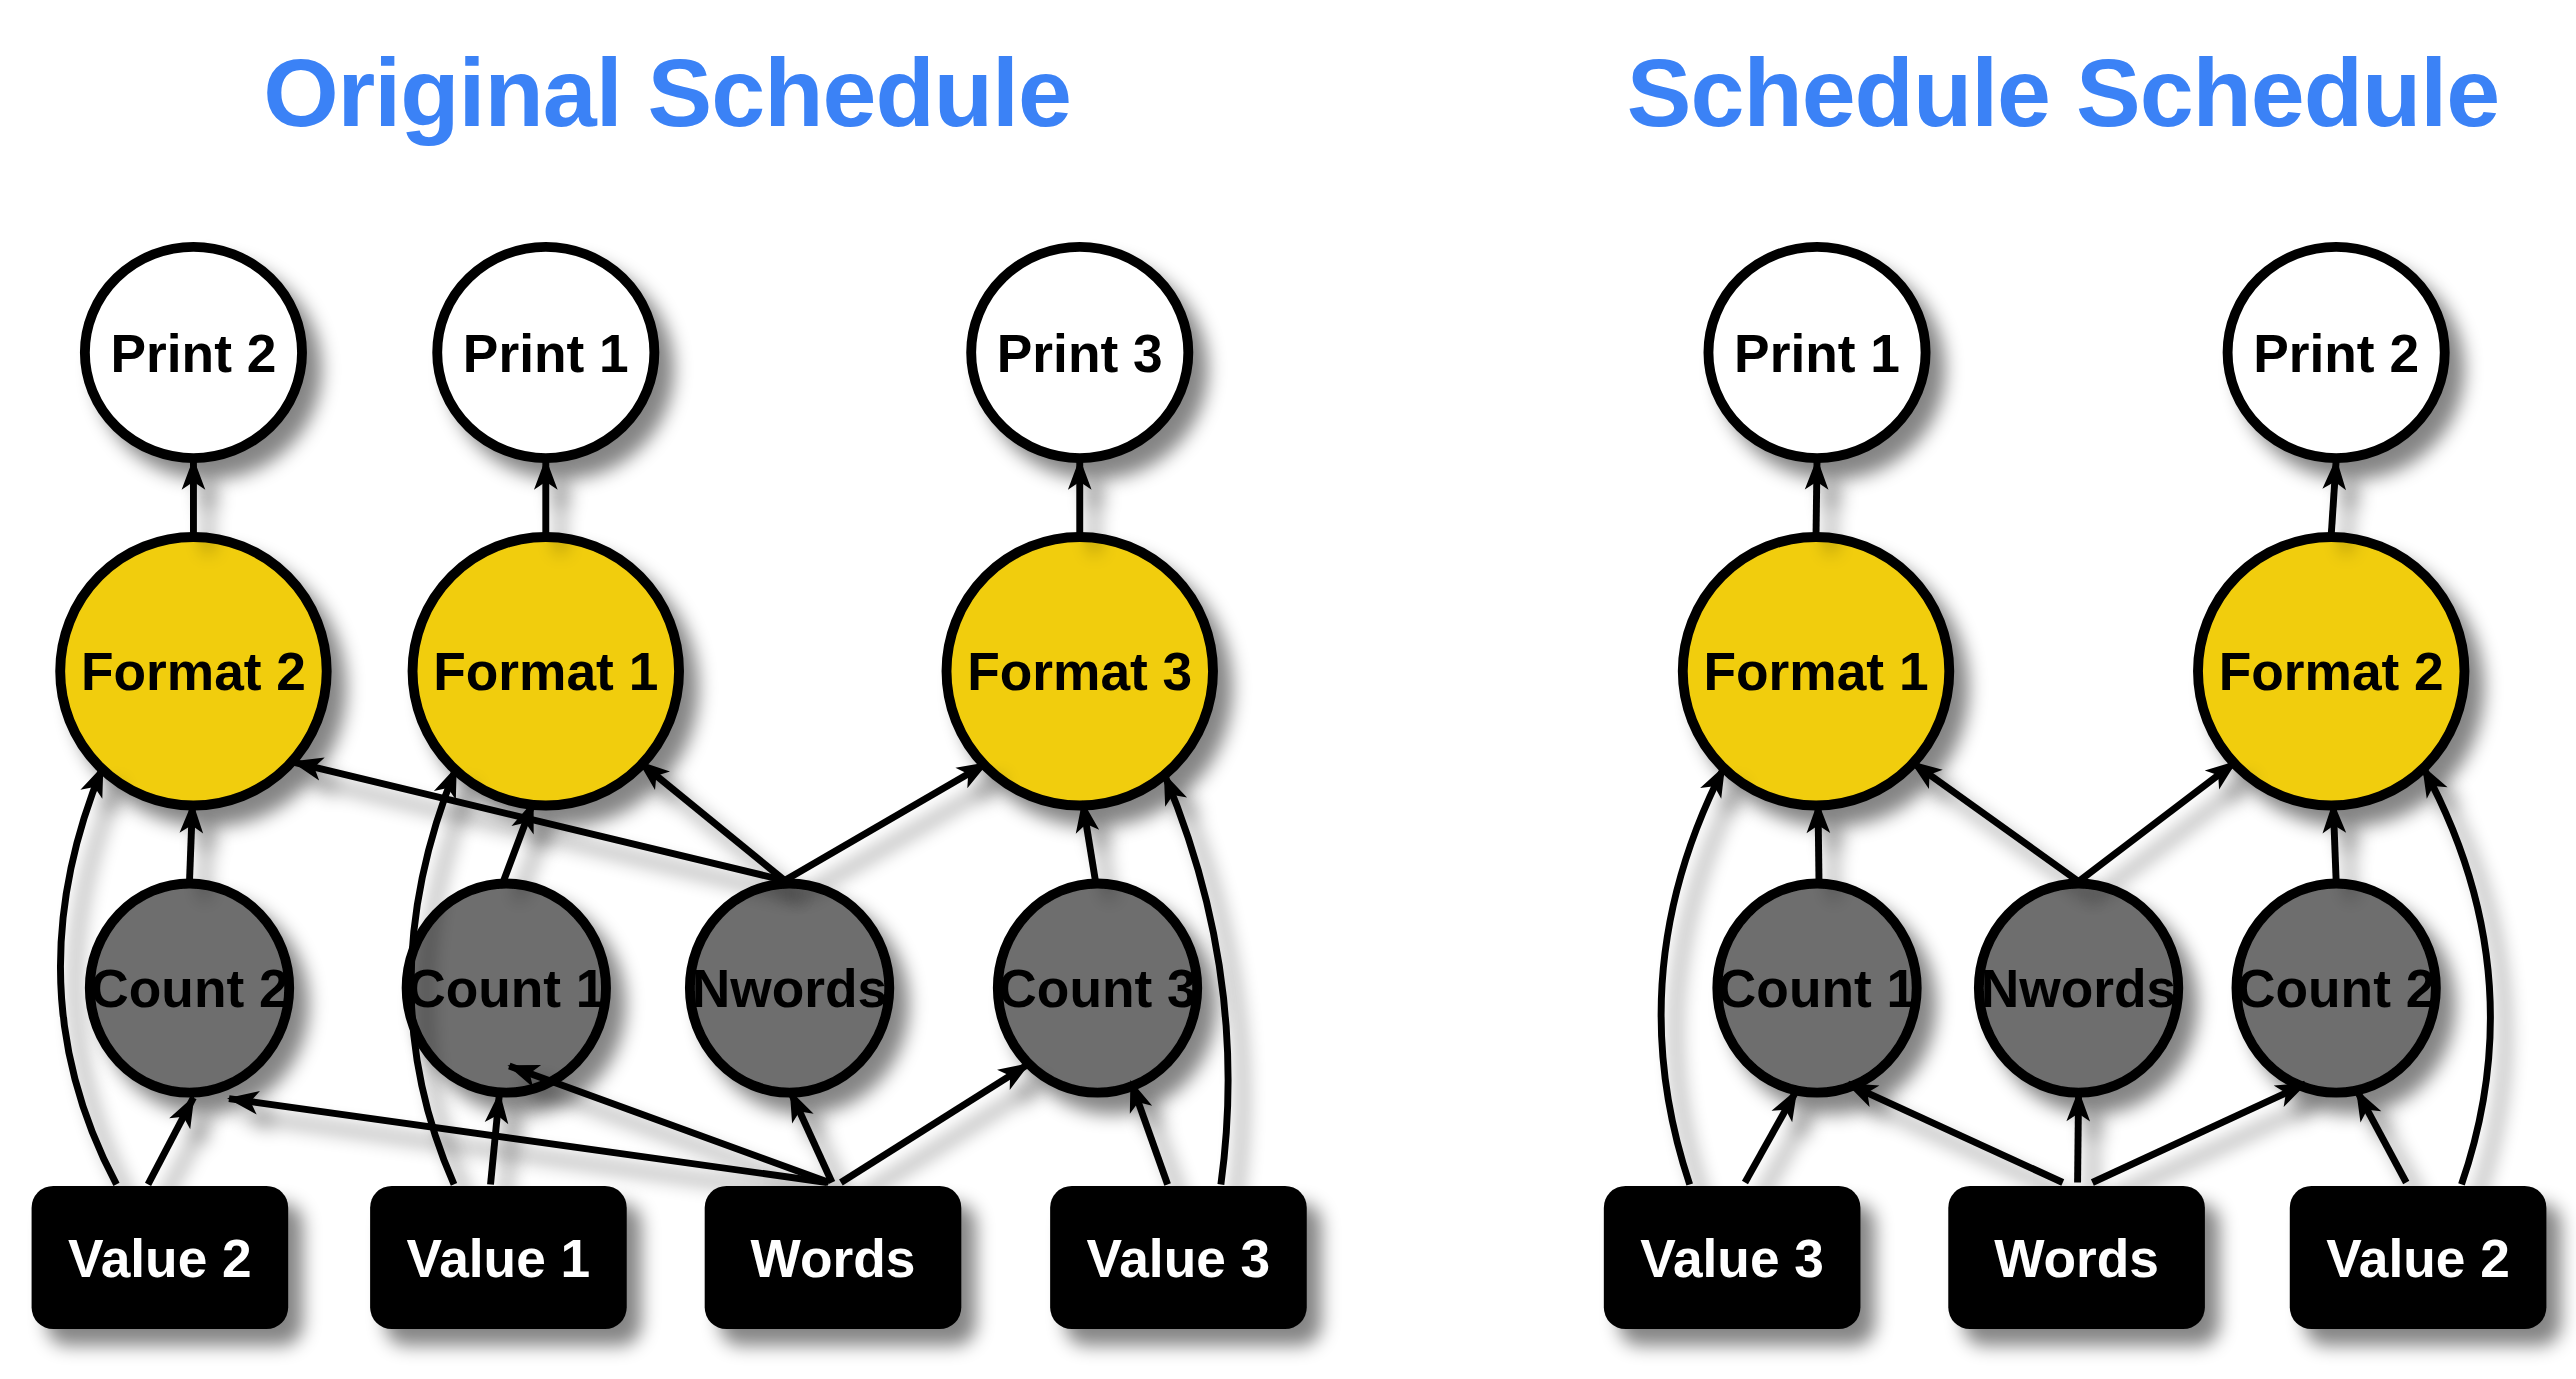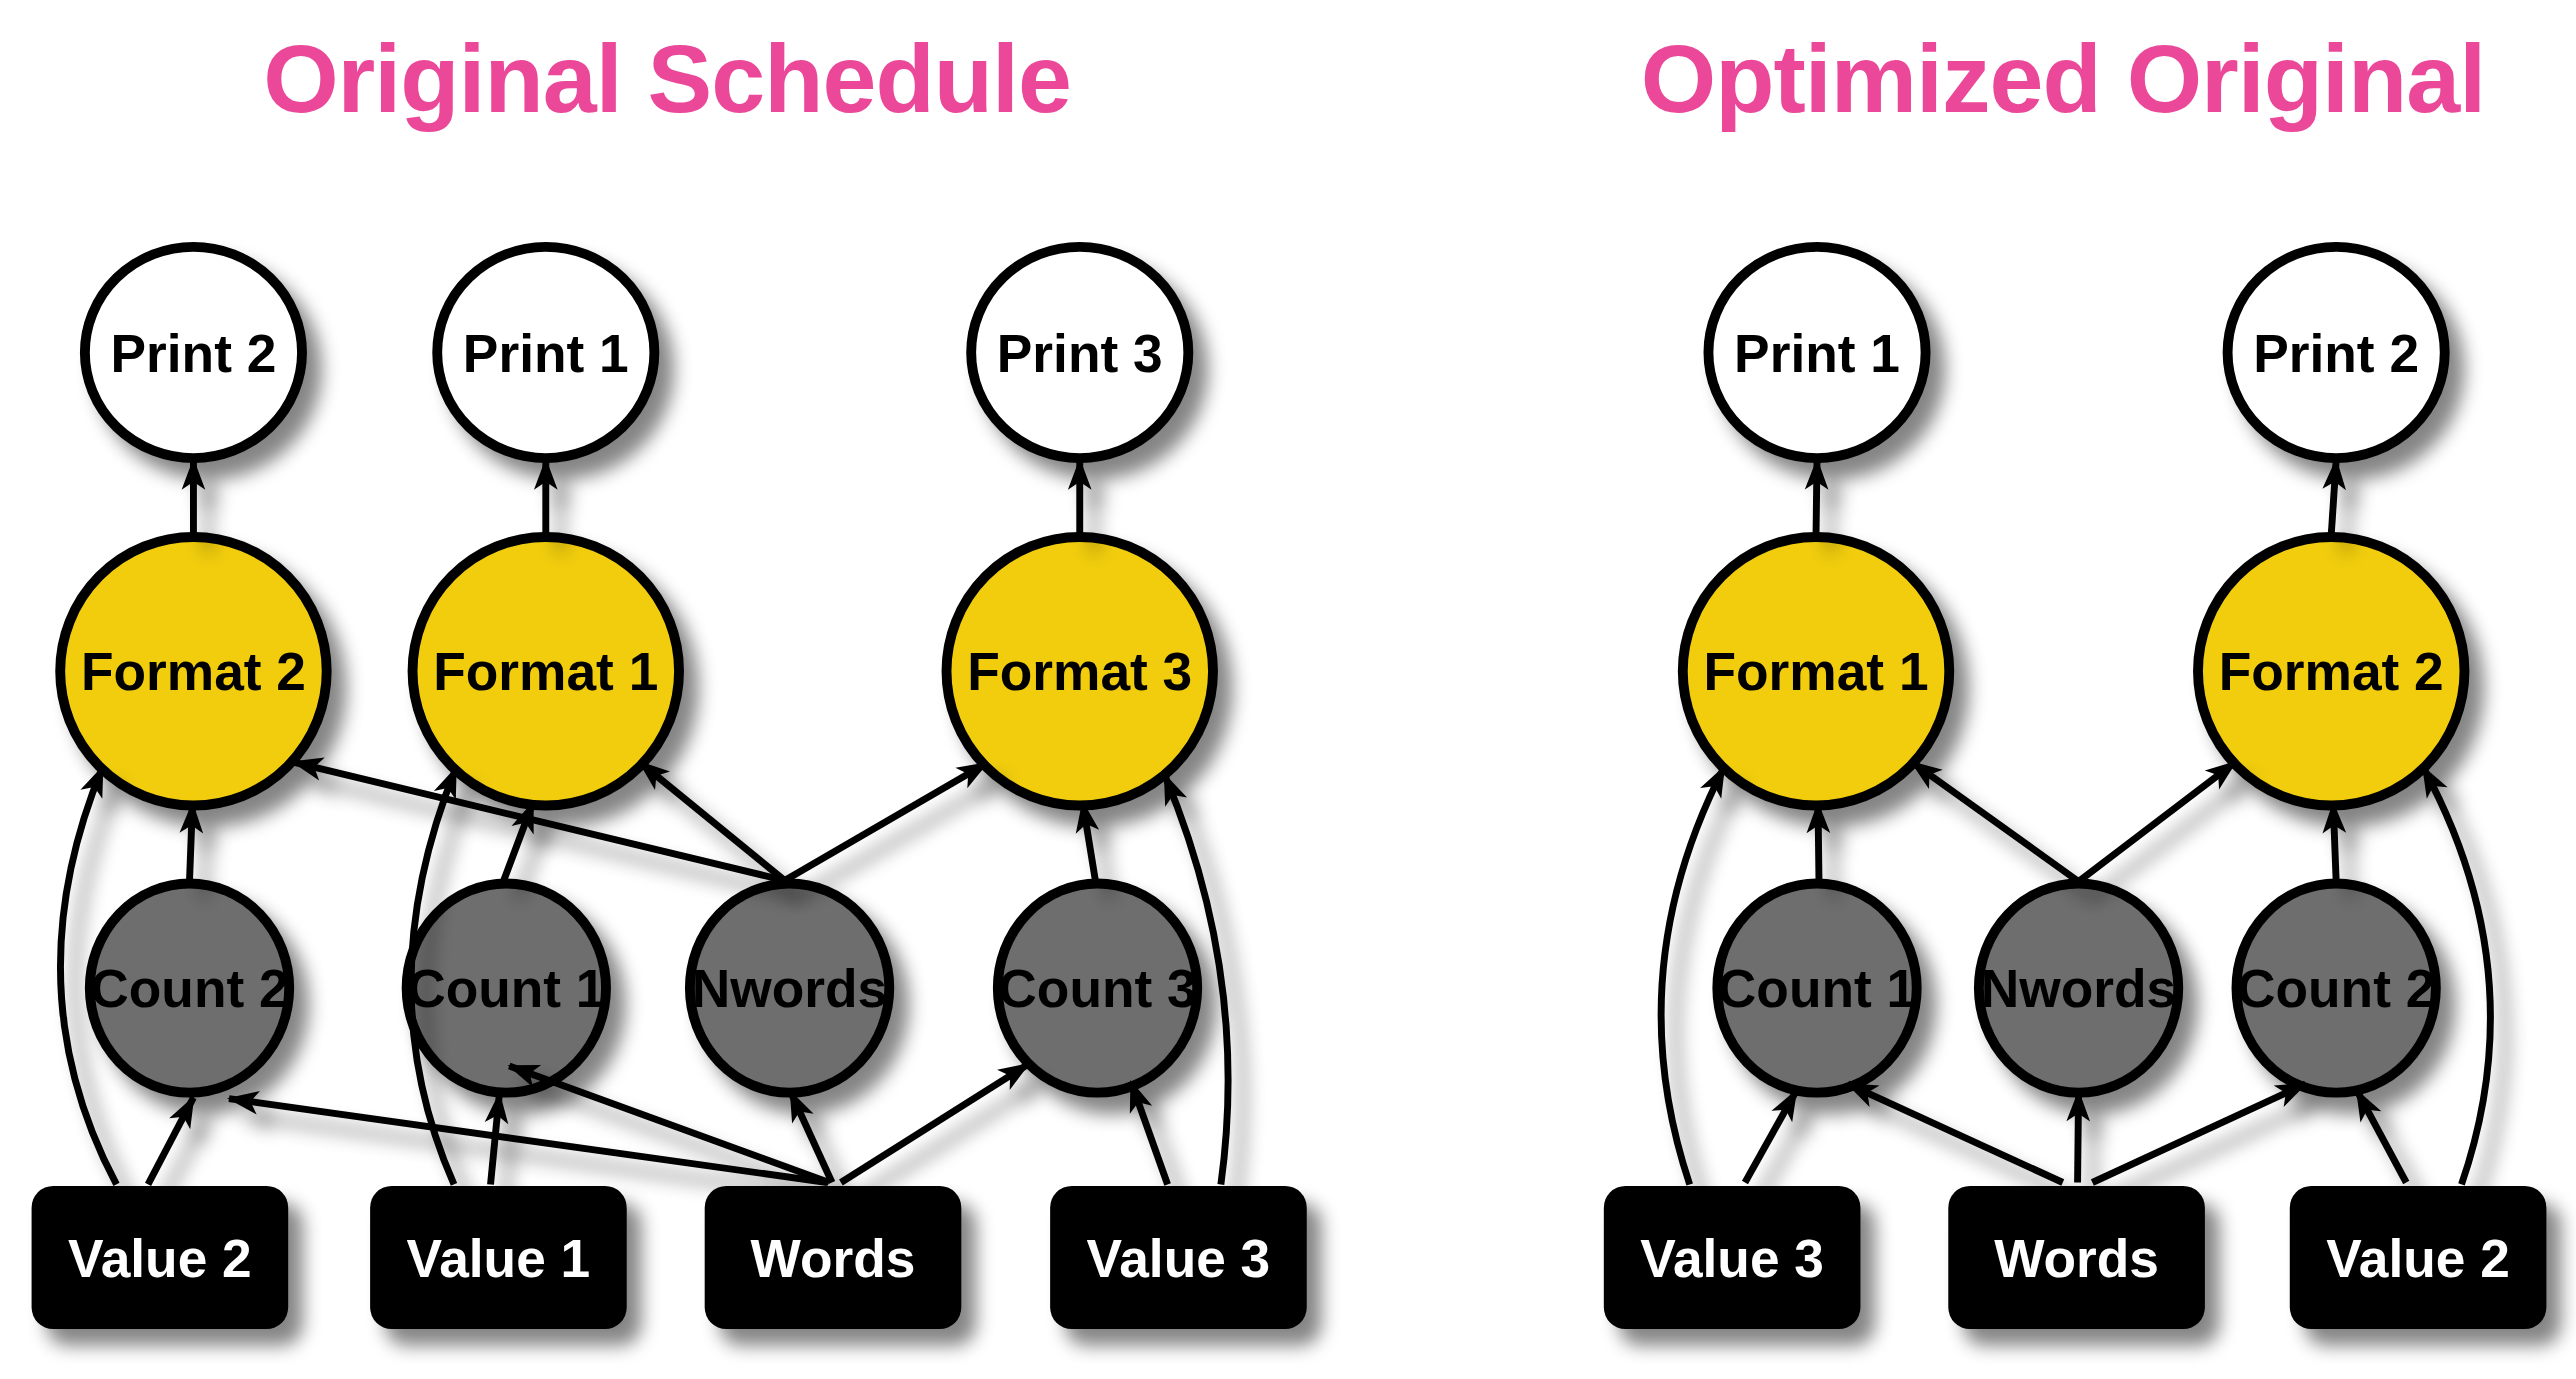--- a/index.html
+++ b/index.html
@@ -5,26 +5,26 @@
   html, body {
     margin: 0; padding: 0;
     width: 2576px; height: 1380px;
     background: #ffffff;
     font-family: "Liberation Sans", sans-serif;
     overflow: hidden;
     position: relative;
   }
   .title {
     position: absolute;
-    top: 26px;
+    top: 40px;
     transform: translateX(-50%);
     font-weight: bold;
     font-size: 97px;
     line-height: 1.1;
-    color: #ec4899;
+    color: #3b82f6;
     white-space: nowrap;
     letter-spacing: -1px;
   }
   #title-original  { left: 667px; }
   #title-optimized { left: 2063px; }
   #schedule-svg { position: absolute; left: 0; top: 0; }
   .edge {
     fill: none;
     stroke: #000;
     stroke-width: 7;
@@ -36,21 +36,21 @@
     fill: #000;
     text-anchor: middle;
   }
   .source-label { fill: #fff; }
 </style>
 </head>
 <body>
 
 <div class="title" id="title-original">Original Schedule</div>
 
-<div class="title" id="title-optimized">Optimized Original</div>
+<div class="title" id="title-optimized">Schedule Schedule</div>
 
 <svg id="schedule-svg" width="2576" height="1380" viewBox="0 0 2610 1398" xmlns="http://www.w3.org/2000/svg">
   <defs>
     <filter id="ds" filterUnits="userSpaceOnUse" x="-60" y="-60" width="2730" height="1520">
       <feDropShadow dx="15" dy="17" stdDeviation="9" flood-color="#000000" flood-opacity="0.48"></feDropShadow>
     </filter>
     <marker id="arrowhead" viewBox="0 0 34 26" refX="31" refY="13" markerWidth="34" markerHeight="26" markerUnits="userSpaceOnUse" orient="auto">
       <path d="M 1 1 L 33 13 L 1 25 L 9 13 Z" fill="#000000"></path>
     </marker>
   </defs>

